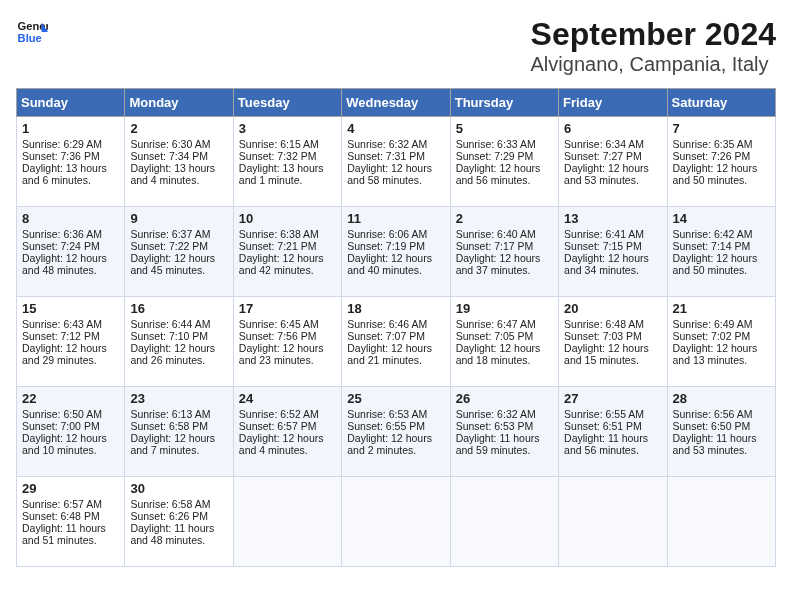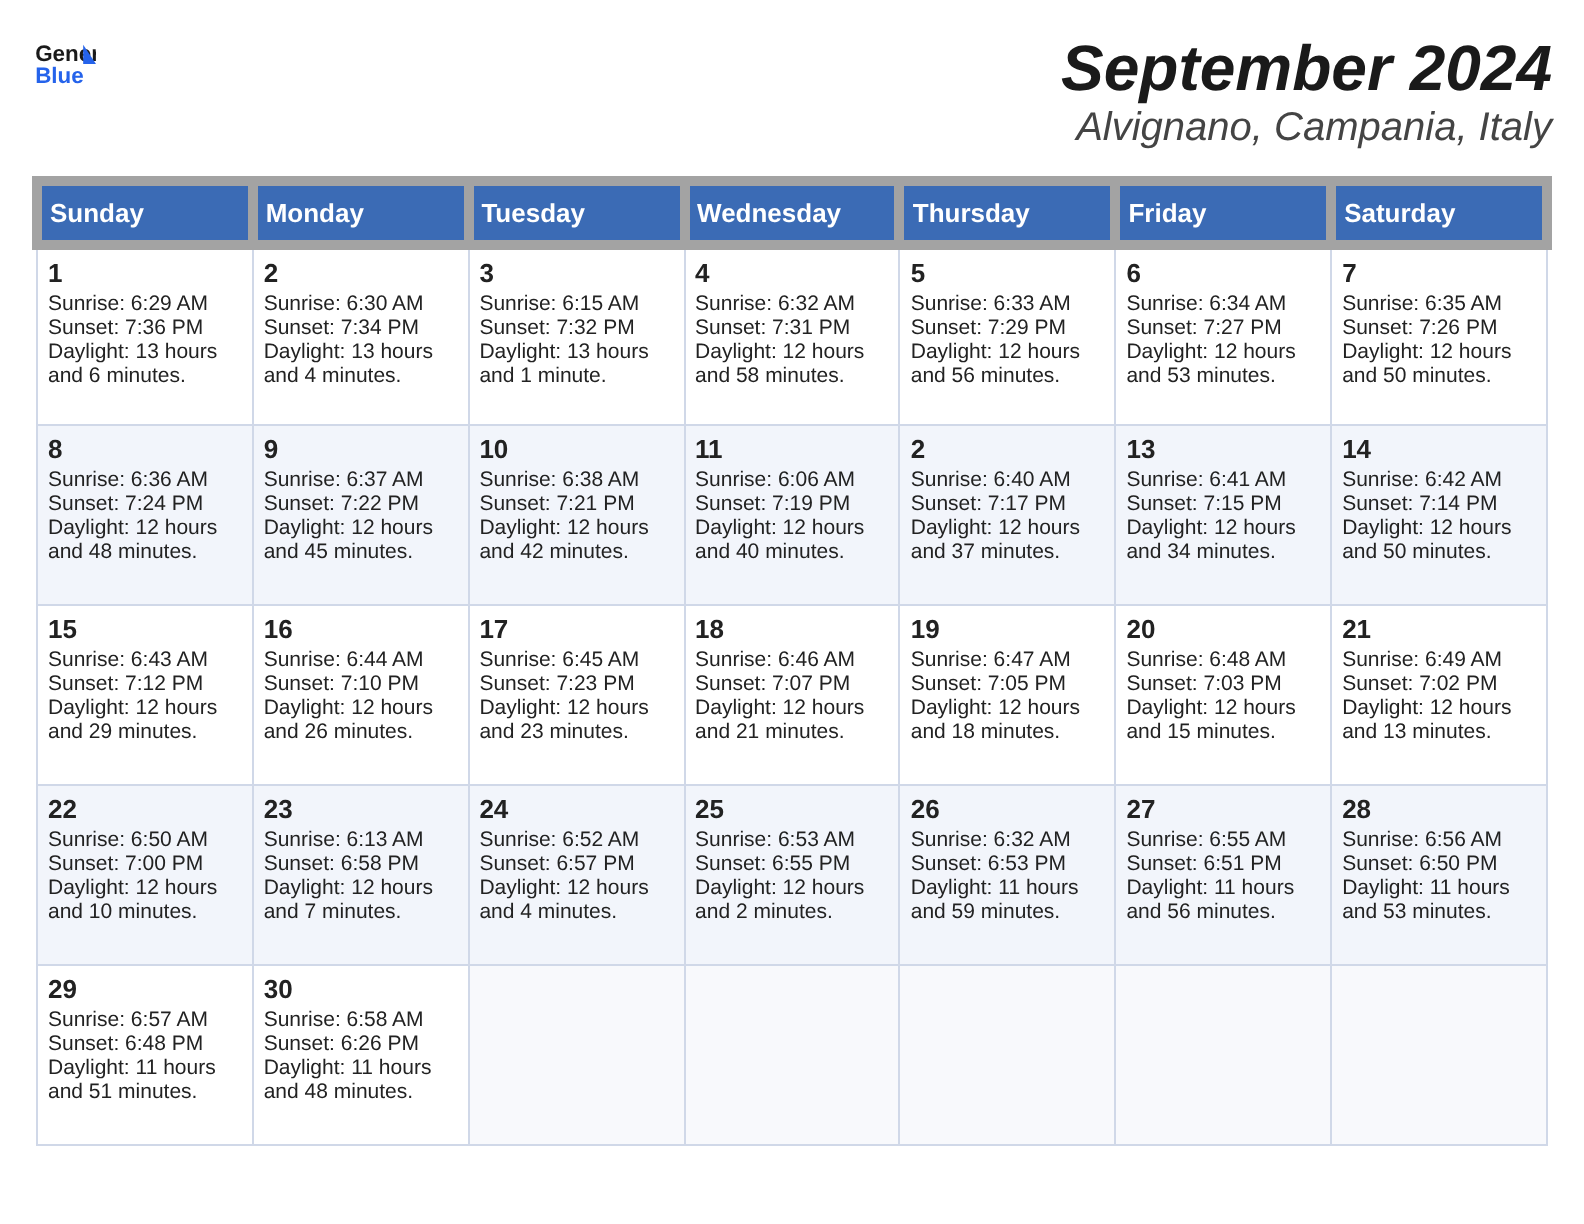--- a/index.html
+++ b/index.html
@@ -19,22 +19,21 @@
     .logo {
       display: flex;
       align-items: center;
       gap: 4px;
     }
     .logo-icon {
       width: 32px;
       height: 32px;
     }
     .title-block {
-      text-align: right;
-      font-style: italic;
+      text-align: left;
     }
     .month-title {
       font-size: 32px;
       font-weight: bold;
       color: #1a1a1a;
     }
     .location {
       font-size: 20px;
       color: #444;
     }
@@ -43,21 +42,21 @@
       border-collapse: collapse;
       table-layout: fixed;
     }
     th {
       background: #3b6bb5;
       color: #fff;
       font-size: 13px;
       font-weight: bold;
       padding: 6px 4px;
       text-align: left;
-      border: 5px solid #a3a3a3;
+      border: 1px solid #a3a3a3;
     }
     td {
       vertical-align: top;
       border: 1px solid #d0d8e8;
       padding: 4px 5px;
       font-size: 10.5px;
       color: #222;
       height: 90px;
       background: #fff;
     }
@@ -201,21 +200,21 @@
       </td>
         <td>
         <span class="day-num">16</span>
         <span>Sunrise: 6:44 AM</span><br>
         <span>Sunset: 7:10 PM</span><br>
         <span>Daylight: 12 hours and 26 minutes.</span>
       </td>
         <td>
         <span class="day-num">17</span>
         <span>Sunrise: 6:45 AM</span><br>
-        <span>Sunset: 7:23 PM</span><br>
+        <span>Sunset: 7:56 PM</span><br>
         <span>Daylight: 12 hours and 23 minutes.</span>
       </td>
         <td>
         <span class="day-num">18</span>
         <span>Sunrise: 6:46 AM</span><br>
         <span>Sunset: 7:07 PM</span><br>
         <span>Daylight: 12 hours and 21 minutes.</span>
       </td>
         <td>
         <span class="day-num">19</span>

